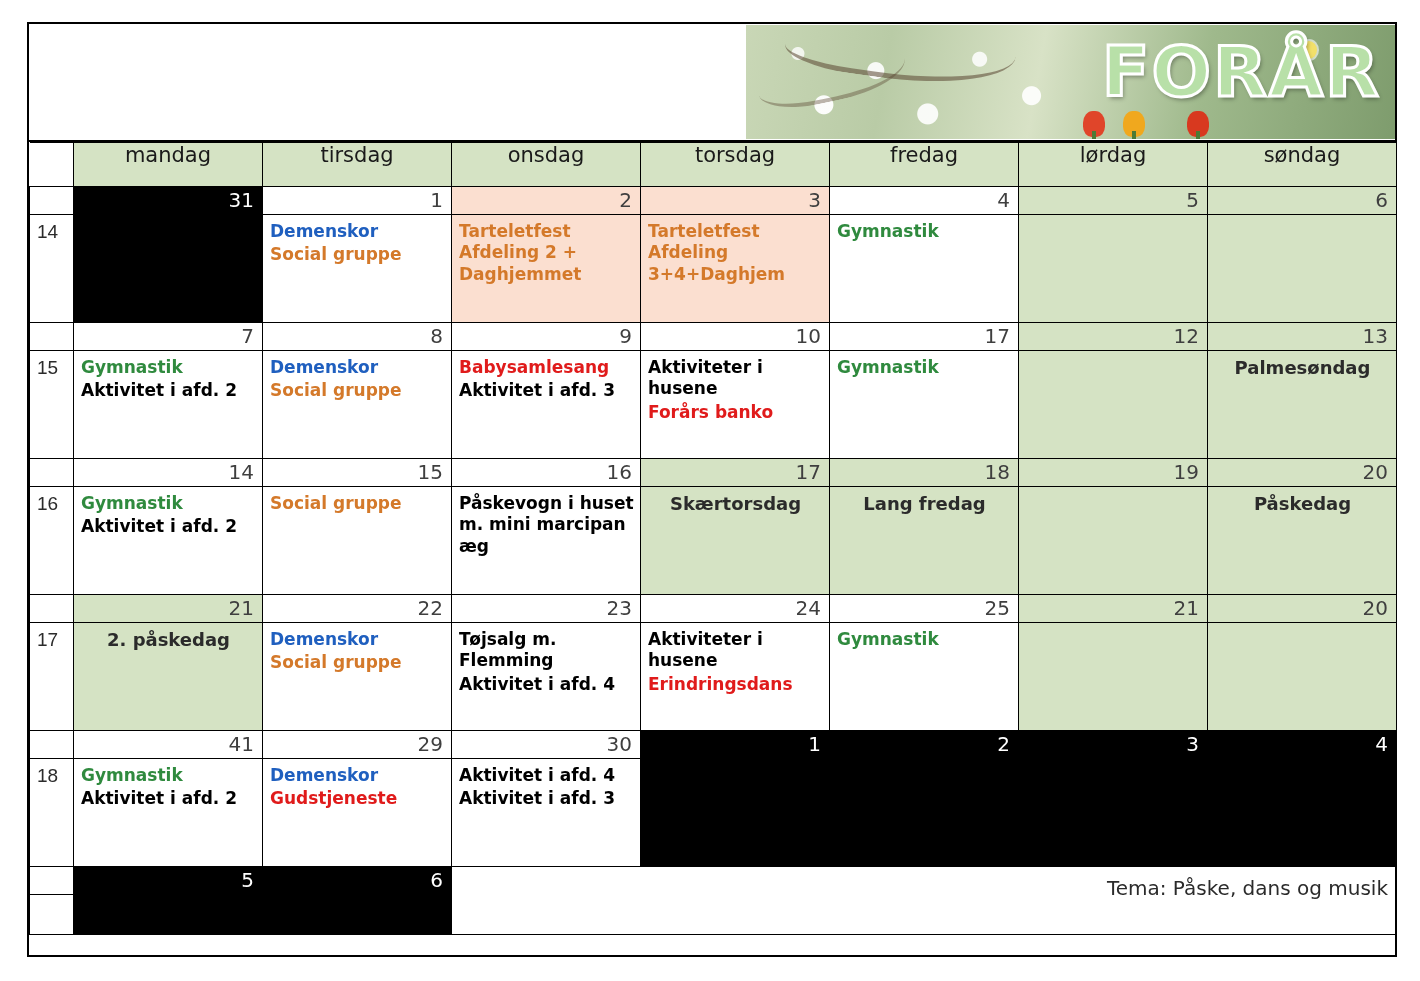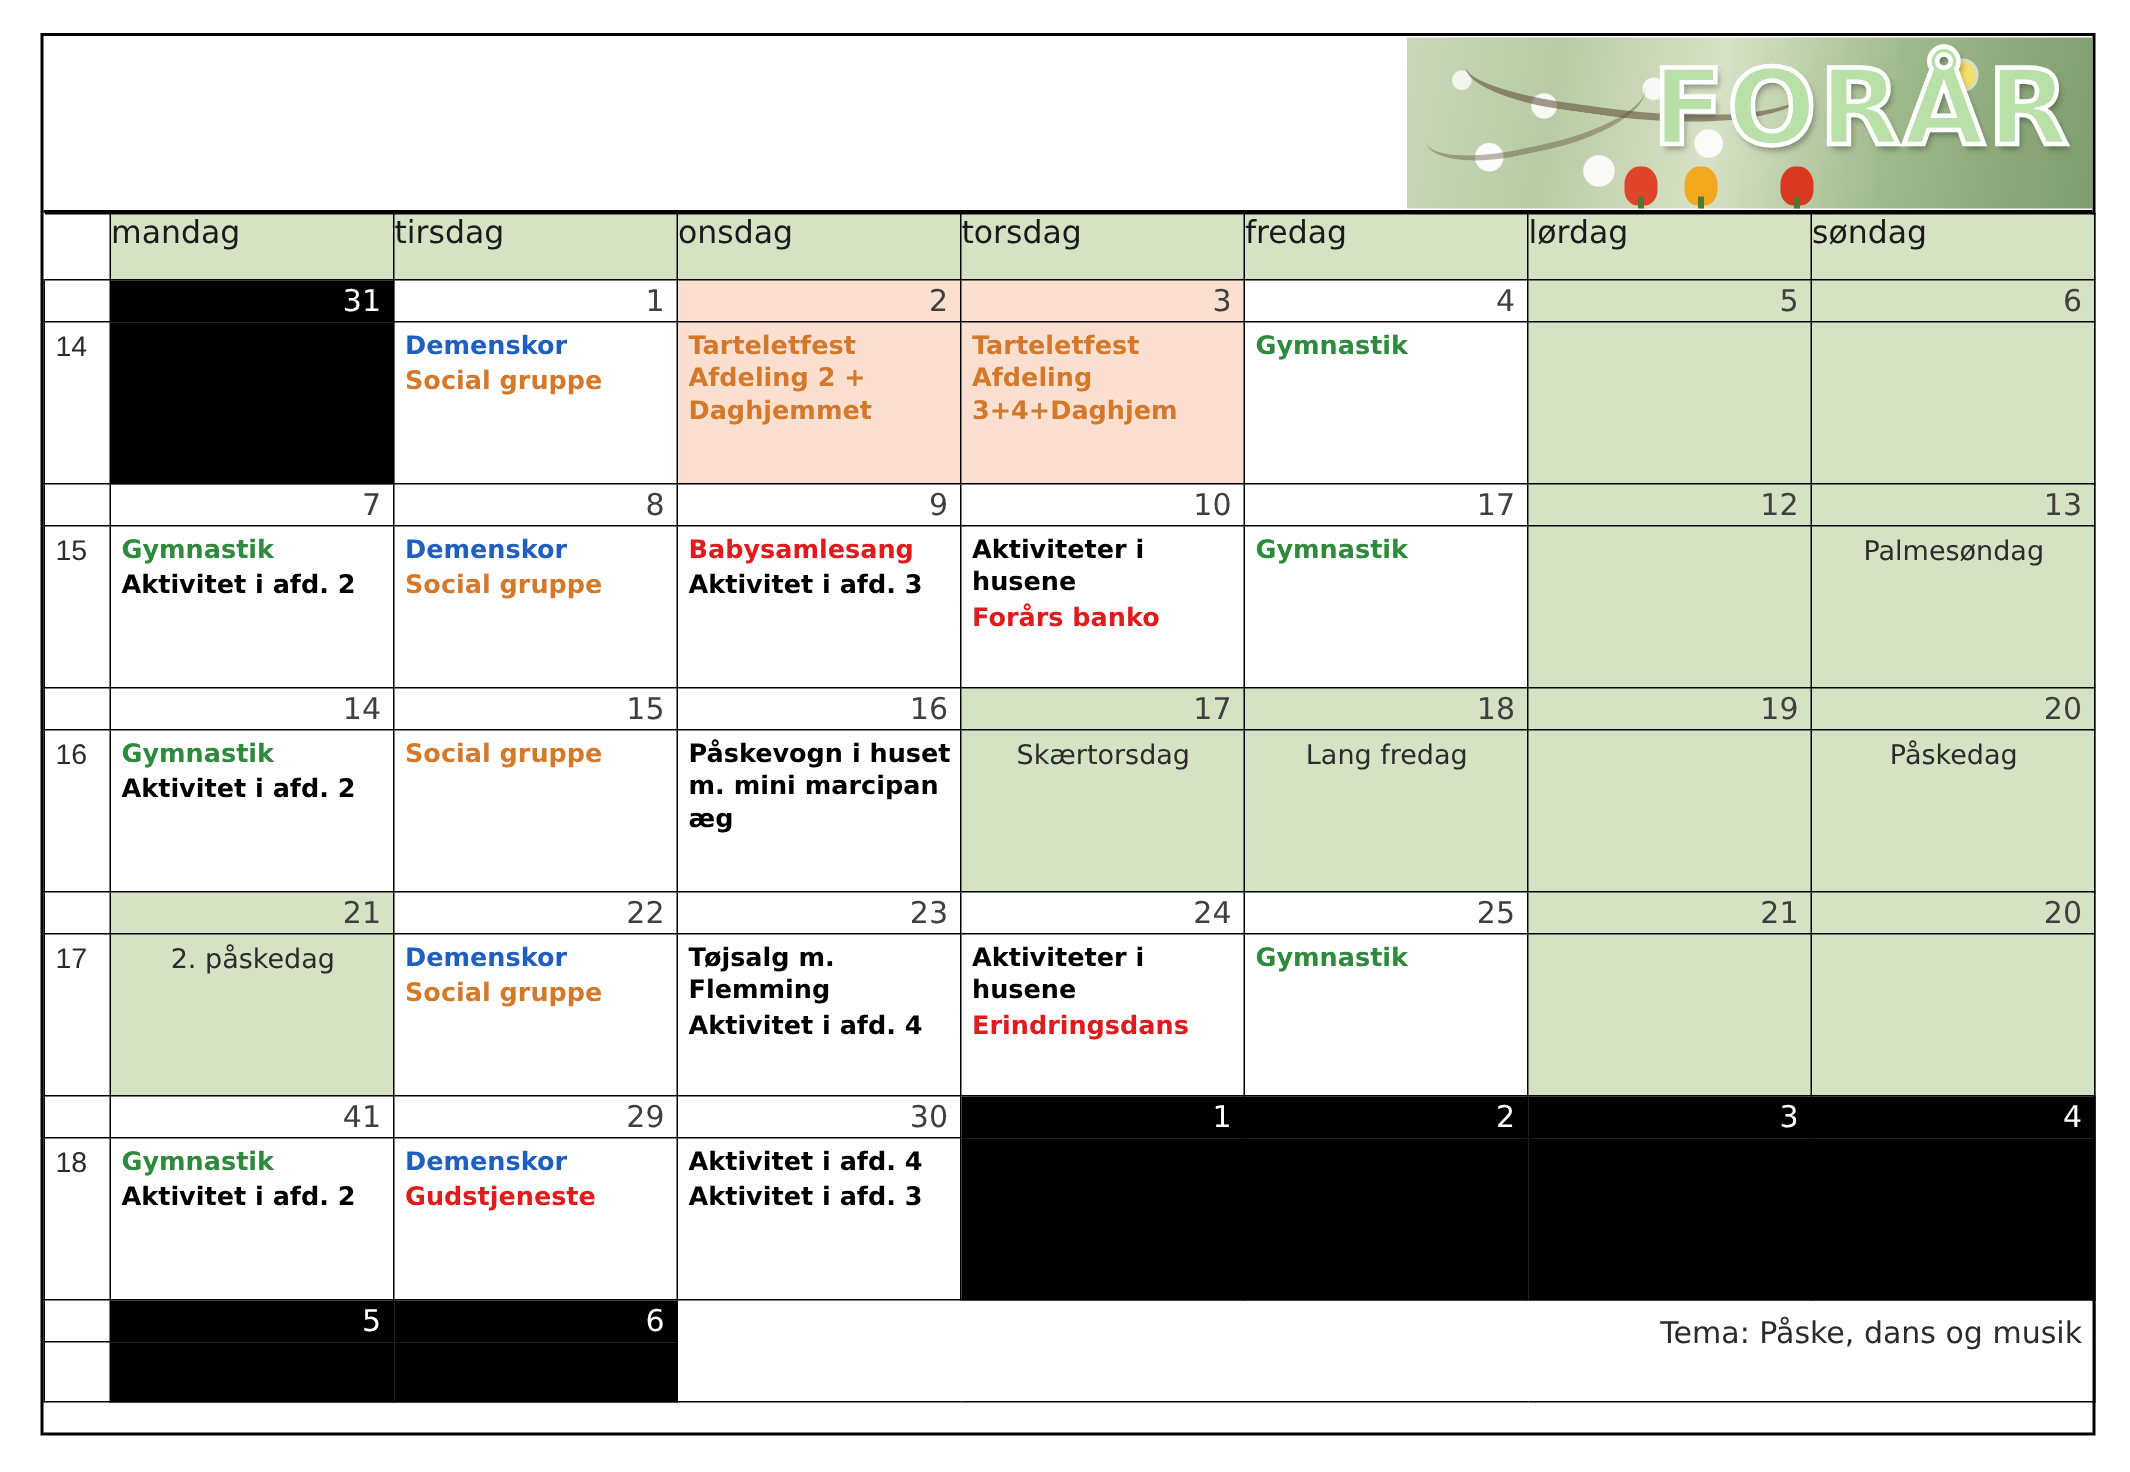--- a/index.html
+++ b/index.html
@@ -43,21 +43,21 @@
     font-size: 58px;
     font-weight: bold;
     color: #376534;
     letter-spacing: 0.5px;
     font-family: "DejaVu Sans", sans-serif;
   }
   .banner-art {
     position: absolute;
     right: 0px;
     top: 1px;
-    width: 457px;
+    width: 649px;
     height: 114px;
     overflow: hidden;
     background:
       radial-gradient(circle at 12% 70%, rgba(255,255,255,0.95) 0 9px, rgba(255,255,255,0) 10px),
       radial-gradient(circle at 20% 40%, rgba(255,255,255,0.9) 0 8px, rgba(255,255,255,0) 9px),
       radial-gradient(circle at 28% 78%, rgba(255,255,255,0.9) 0 10px, rgba(255,255,255,0) 11px),
       radial-gradient(circle at 36% 30%, rgba(255,255,255,0.85) 0 7px, rgba(255,255,255,0) 8px),
       radial-gradient(circle at 44% 62%, rgba(255,255,255,0.9) 0 9px, rgba(255,255,255,0) 10px),
       radial-gradient(circle at 8% 25%, rgba(255,255,255,0.8) 0 6px, rgba(255,255,255,0) 7px),
       linear-gradient(100deg, #c9d7b6 0%, #b9cba6 22%, #d8e2c6 45%, #9fb98c 70%, #7e9c6d 100%);
@@ -139,21 +139,21 @@
   }
   .wk-col { width: 44px; }
   .day-col { width: 189px; }
 
   thead th {
     height: 44px;
     background: #d5e3c4;
     font-weight: normal;
     font-size: 21px;
     color: #1a1a1a;
-    text-align: left;
+    text-align: center;
     font-family: "DejaVu Sans", sans-serif;
   }
   thead th.wk-head {
     background: #ffffff;
     border-left: none;
   }
   tr.num-row td {
     height: 28px;
     font-size: 20px;
     color: #3f3f3f;
@@ -191,21 +191,21 @@
     height: 100%;
     box-sizing: border-box;
   }
   .blue   { color: #1f5fbf; }
   .orange { color: #d4792a; }
   .green  { color: #2f8a3e; }
   .red    { color: #e01b1b; }
   .black-t{ color: #000000; }
   .holiday {
     font-size: 18px;
-    font-weight: normal;
+    font-weight: bold;
     color: #2b2b2b;
     text-align: center;
     font-family: "DejaVu Sans", sans-serif;
   }
   tr.footer-row2 td {
     height: 40px;
   }
   .theme-text {
     font-size: 20px;
     color: #2b2b2b;

